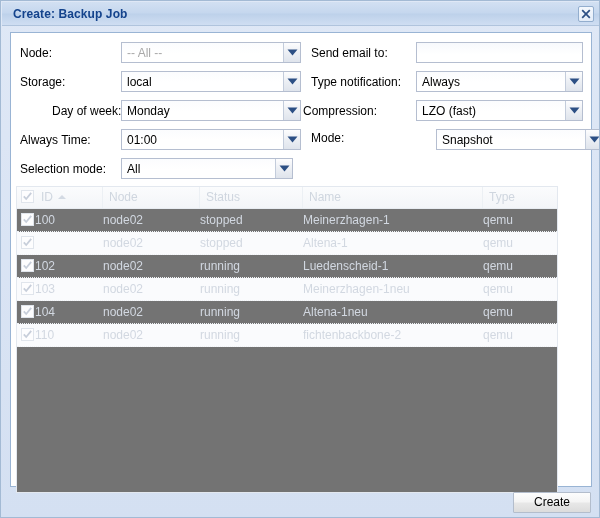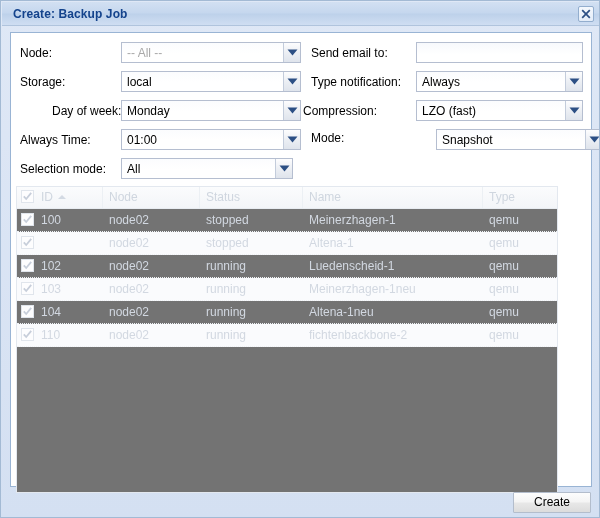--- a/index.html
+++ b/index.html
@@ -165,21 +165,20 @@
     border-bottom: 1px dotted #eef1f5;
     box-sizing: border-box;
   }
   .row.alt { background: #fafbfd; }
   .cell {
     position: absolute;
     top: 0; height: 22px;
     line-height: 22px;
     font-size: 12px;
     color: #d2d8e1;
-    padding-left: 6px;
     white-space: nowrap;
     overflow: hidden;
     box-sizing: border-box;
   }
 
   .chkbox {
     position: absolute;
     width: 13px; height: 13px;
     box-sizing: border-box;
     border: 1px solid #e0e5ec;

